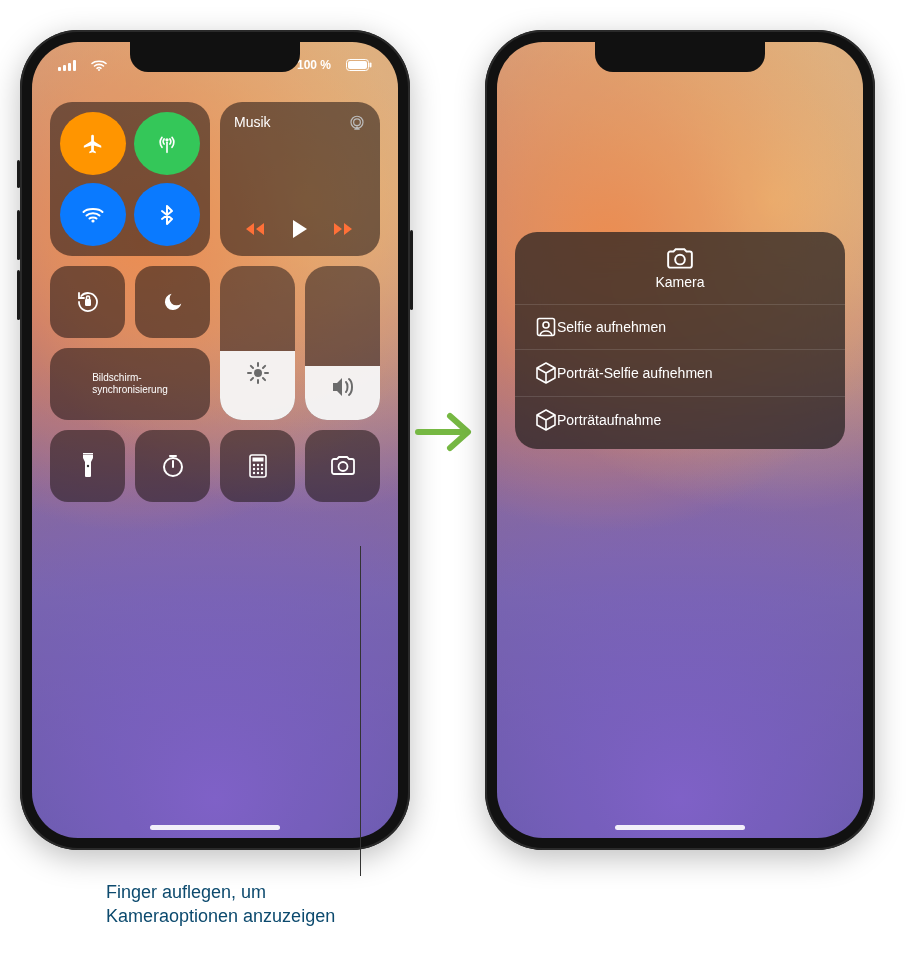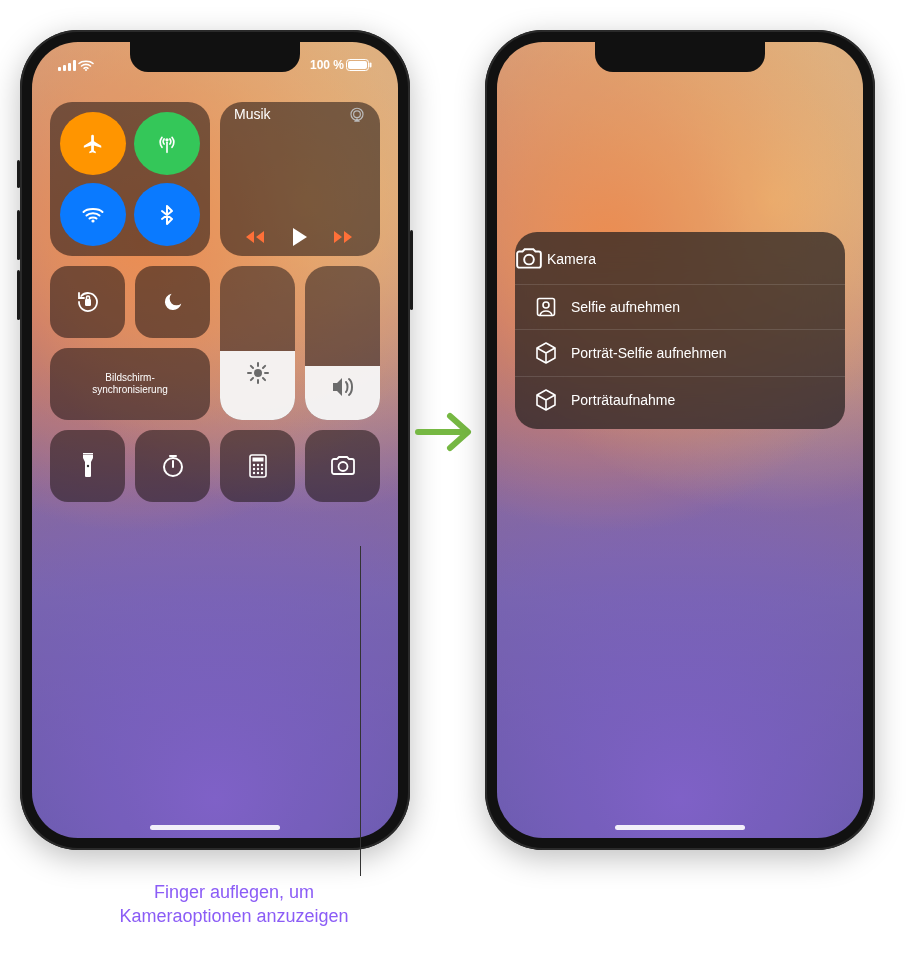--- a/index.html
+++ b/index.html
@@ -60,21 +60,21 @@
   }
 
   
   .status {
     position:absolute; top:14px; left:0; right:0; height:18px;
     display:flex; justify-content:space-between;
     padding:0 26px;
     font-size:12px; font-weight:600; color:#fff;
     z-index:40;
   }
-  .status .l, .status .r { display:flex; align-items:center; gap:2px; }
+  .status .l, .status .r { display:flex; align-items:center; gap:15px; }
 
   
   .cc-dark {
     position:absolute; inset:0;
     background:rgba(0,0,0,0.08);
   }
 
   .cc-grid {
     position:absolute;
     top:60px; left:18px; right:18px;
@@ -99,55 +99,55 @@
     width:100%; height:100%;
     display:grid; grid-template-columns:1fr 1fr; grid-template-rows:1fr 1fr;
     gap:8px; padding:10px;
   }
   .cbtn {
     border-radius:50%;
     display:flex; align-items:center; justify-content:center;
   }
 
   .music {
-    width:100%; height:100%; padding:4px 14px;
+    width:100%; height:100%; padding:12px 14px;
     display:flex; flex-direction:column; justify-content:space-between;
   }
   .music-top { display:flex; justify-content:space-between; align-items:flex-start; }
   .music-title { font-size:14px; font-weight:500; color:#fff; }
   .music-ctrls { display:flex; justify-content:center; align-items:center; gap:26px; margin-bottom:6px; }
 
   .screen-mirror {
-    font-size:10px; text-align:center; color:#fff; padding:0 6px; line-height:1.2;
+    font-size:10px; color:#fff; padding:0 6px; line-height:1.2;
   }
 
   .slider-fill {
     position:absolute; left:0; right:0; bottom:0;
     background:rgba(255,255,255,0.92);
     display:flex; align-items:flex-start; justify-content:center;
     padding-top:10px;
   }
 
   
   .cam-menu {
     position:absolute;
     top:190px; left:18px; right:18px;
     background:rgba(35,30,30,0.72);
     border-radius:22px;
     padding:16px 0 6px;
     color:#fff;
     backdrop-filter: blur(20px);
   }
   .cam-head {
-    display:flex; flex-direction:row; align-items:center; gap:4px;
+    display:flex; flex-direction:column; align-items:center; gap:4px;
     padding-bottom:14px;
   }
   .cam-head-title { font-size:14px; font-weight:500; }
   .cam-row {
-    display:flex; align-items:center; gap:14px;
+    display:flex; align-items:center; 
     padding:12px 20px;
     font-size:14px;
     border-top:1px solid rgba(255,255,255,0.12);
   }
   .cam-row .ic { width:22px; display:flex; justify-content:center; }
 
   
   .arrow {
     position:absolute;
     left:414px; top:410px;
@@ -158,24 +158,24 @@
   
   .callout-line {
     position:absolute;
     left:360px; top:546px; width:1px; height:330px;
     background:#333;
   }
   .callout-text {
     position:absolute;
     left:106px; top:880px;
     width:256px;
-    text-align:center;
+    text-align:left;
     font-size:18px;
     line-height:1.35;
-    color:#8b5cf6;
+    color:#0c4a6e;
   }
 
   svg { display:block; }
 </style>
 </head>
 <body>
 
 <div class="stage">
 
   <div class="phone left">

